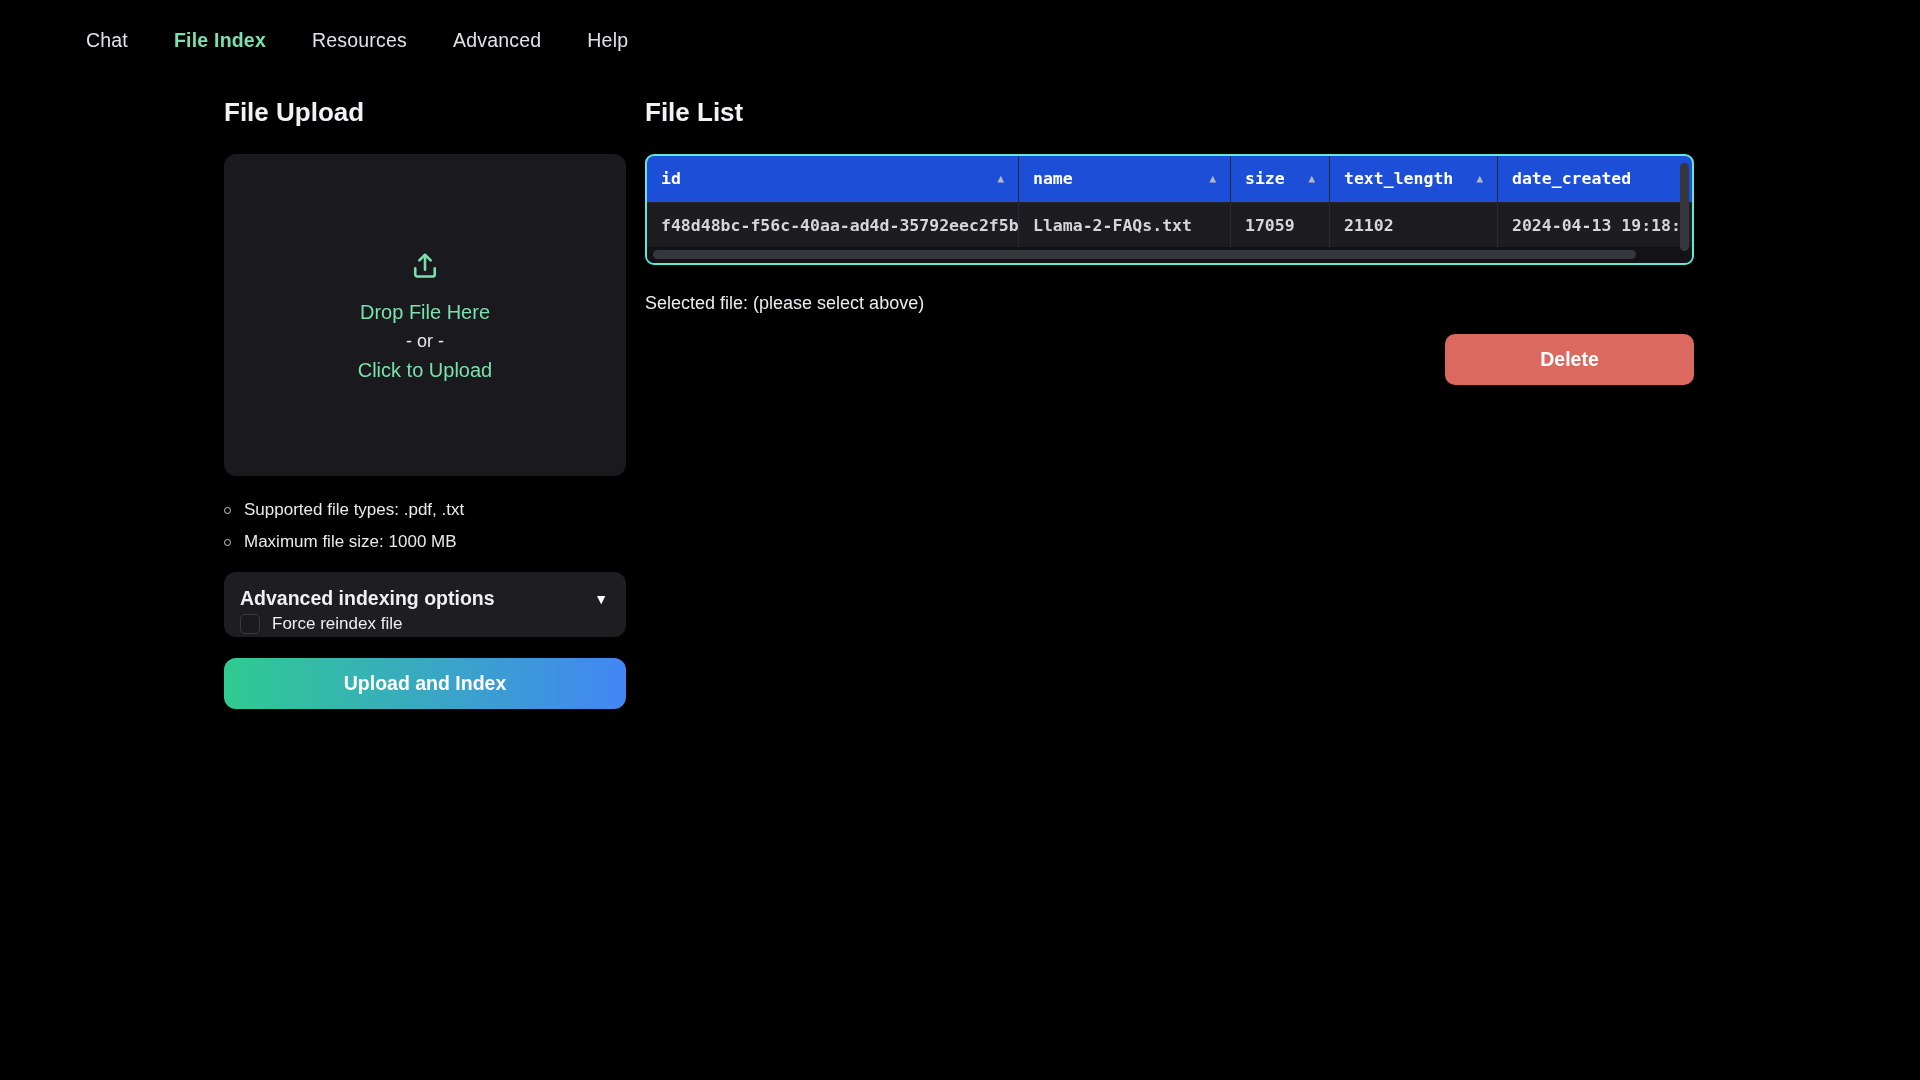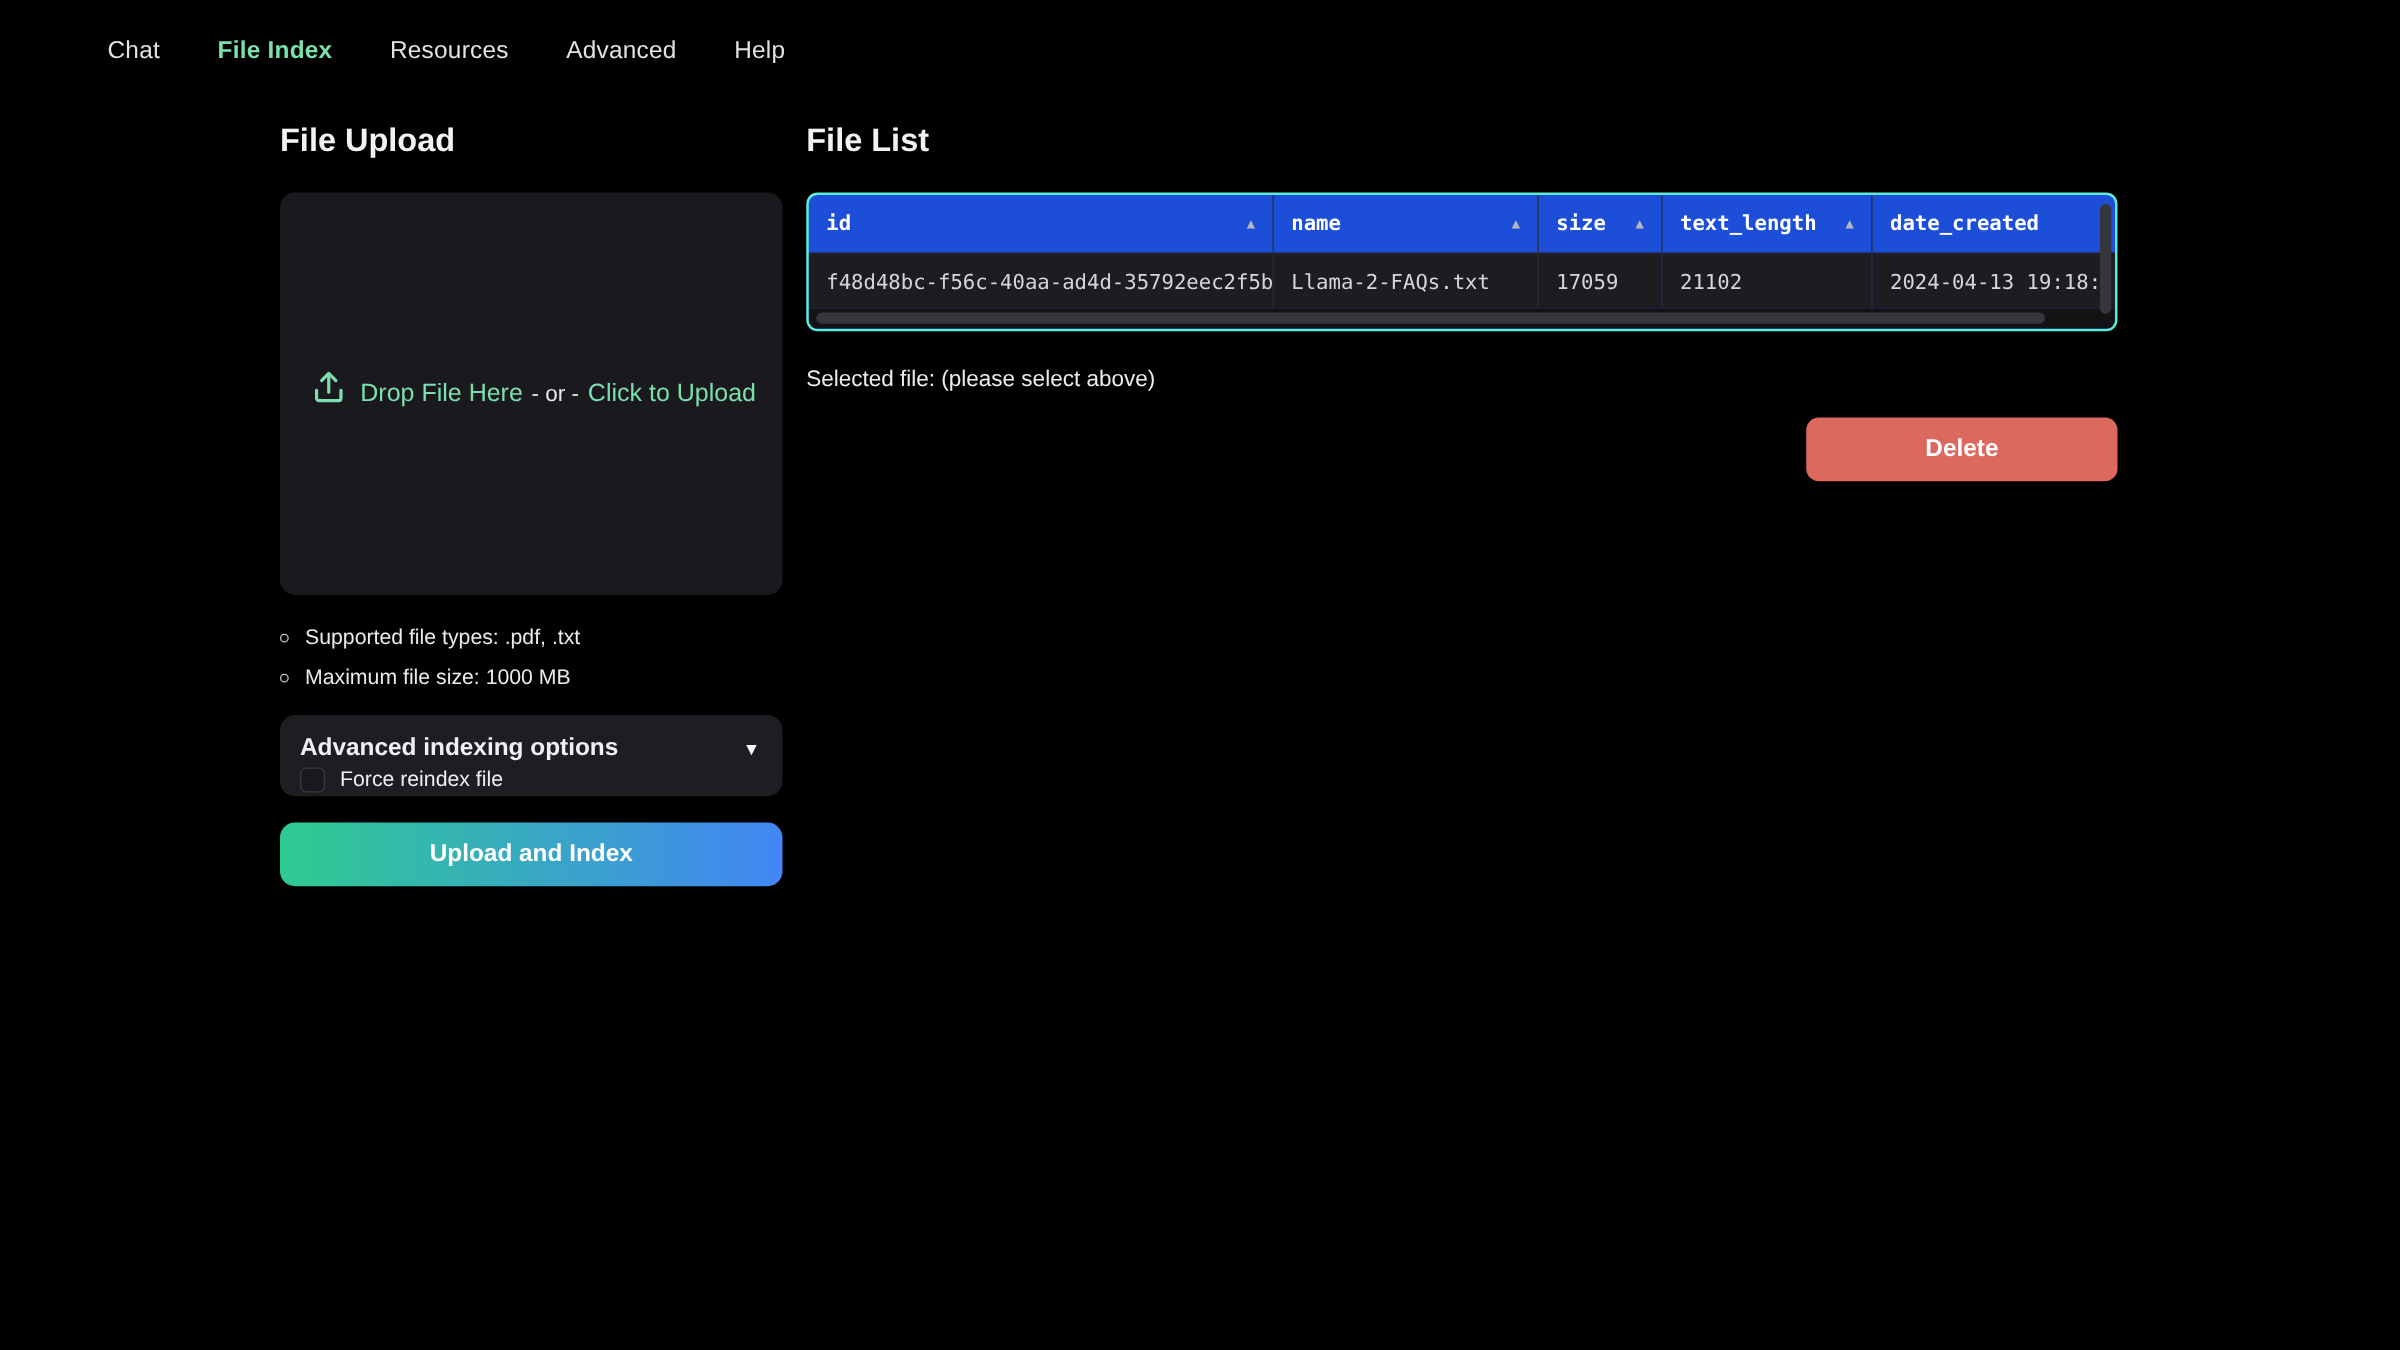--- a/index.html
+++ b/index.html
@@ -11,21 +11,21 @@
   .tab { font-size:19.5px; color:#e2e2e6; cursor:pointer; letter-spacing:.2px; }
   .tab.active { color:#7be0ad; font-weight:700; }
 
   
   .left-panel  { position:absolute; left:224px; top:96px;  width:402px; }
   .right-panel { position:absolute; left:645px; top:96px;  width:1049px; display:flex; flex-direction:column; }
   h2.section-title { color:#f2f2f4; font-size:26px; font-weight:700; line-height:32px; margin-bottom:26px; }
 
   
   .drop-zone { height:322px; background:#1a1a1e; border-radius:12px;
-               display:flex; flex-direction:row; align-items:center; justify-content:center;
+               display:flex; flex-direction:column; align-items:center; justify-content:center;
                gap:7px; cursor:pointer; }
   .drop-zone .mint { color:#7be0ad; font-size:20px; }
   .drop-zone .or   { color:#e8e8ea; font-size:18px; }
   .upload-glyph { margin-bottom:6px; }
 
   
   .notes { margin-top:24px; }
   .note  { display:flex; align-items:center; gap:13px; margin-bottom:12px; }
   .bullet { width:7px; height:7px; border:1.5px solid #c9c9ce; border-radius:50%; flex:0 0 auto; }
   .note span.txt { color:#eaeaec; font-size:17px; }
@@ -51,21 +51,21 @@
                 background:#1d4ed8; overflow:hidden; }
   .tgrid { display:grid; grid-template-columns:372px 212px 99px 168px 1fr; }
   .th { height:46px; line-height:46px; color:#ffffff; font-family:"DejaVu Sans Mono", monospace;
         font-size:16.5px; font-weight:700; padding:0 10px 0 14px; border-right:1px solid #2a2b30;
         display:flex; align-items:center; justify-content:space-between; cursor:pointer; }
   .th:last-child { border-right:none; }
   .sort { color:#b4b7be; font-size:11px; margin-right:4px; }
   .trow .td { height:45px; line-height:45px; background:#1d1d21; color:#d6d6da;
         font-family:"DejaVu Sans Mono", monospace; font-size:16.5px; padding:0 10px 0 14px;
         border-right:1px solid #2a2b30; border-top:1px solid rgba(255,255,255,0.04);
-        white-space:nowrap; overflow:hidden; }
+        white-space:nowrap; overflow:hidden;font-weight:bold; }
   .trow .td:last-child { border-right:none; }
   .hscroll { height:16px; position:relative; background:#131316; }
   .hthumb { position:absolute; left:6px; right:56px; top:3px; height:9px;
             background:#36373d; border-radius:5px; cursor:pointer; }
   .vthumb { position:absolute; right:3px; top:7px; width:9px; height:88px;
             background:#36373d; border-radius:5px; cursor:pointer; }
 
   .selected-file { margin-top:28px; color:#ececef; font-size:18px; }
   .delete-btn { margin-top:20px; align-self:flex-end; width:249px; height:51px; border:none;
                 border-radius:10px; background:#dc695f; color:#fff; font-size:19.5px;

